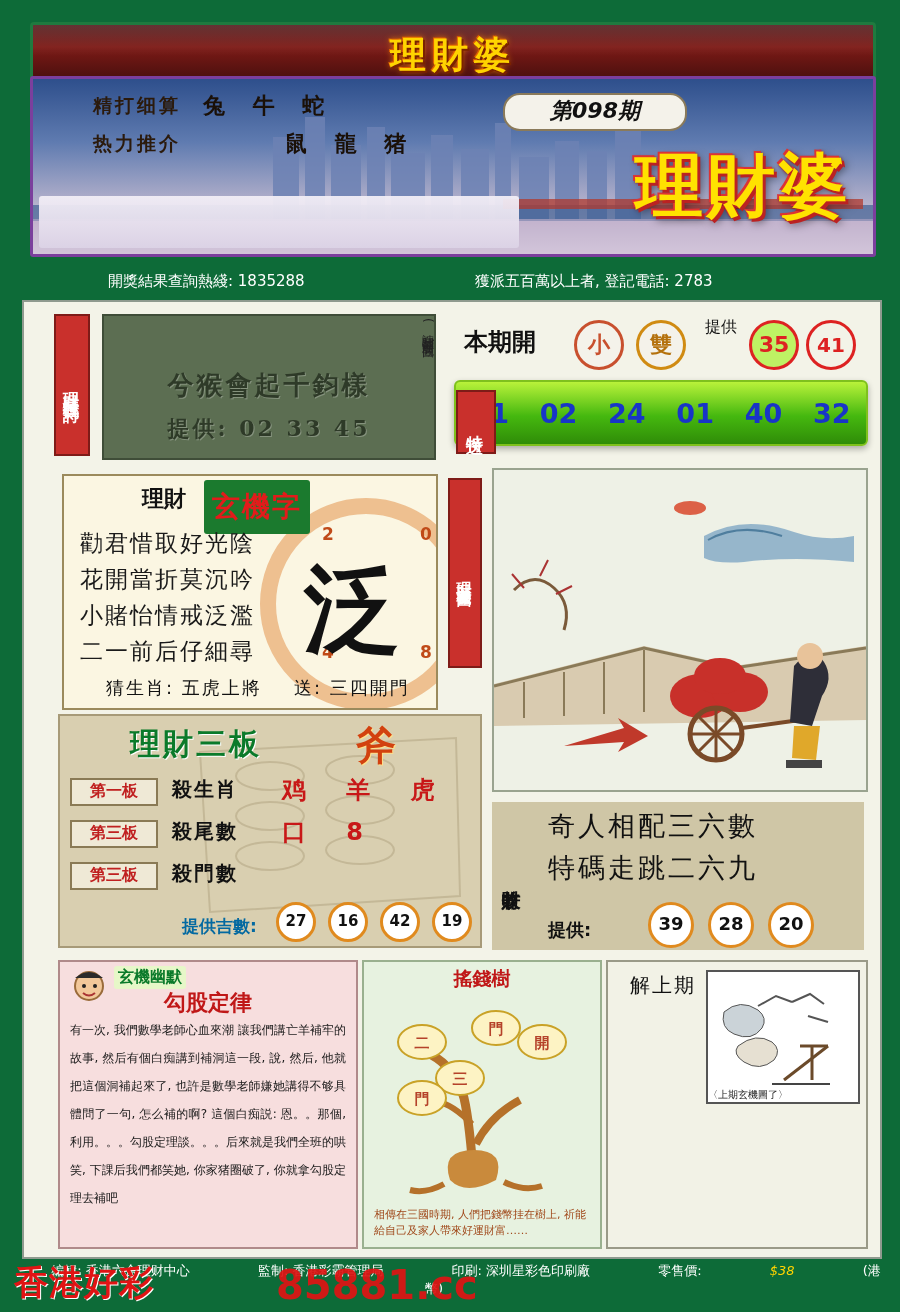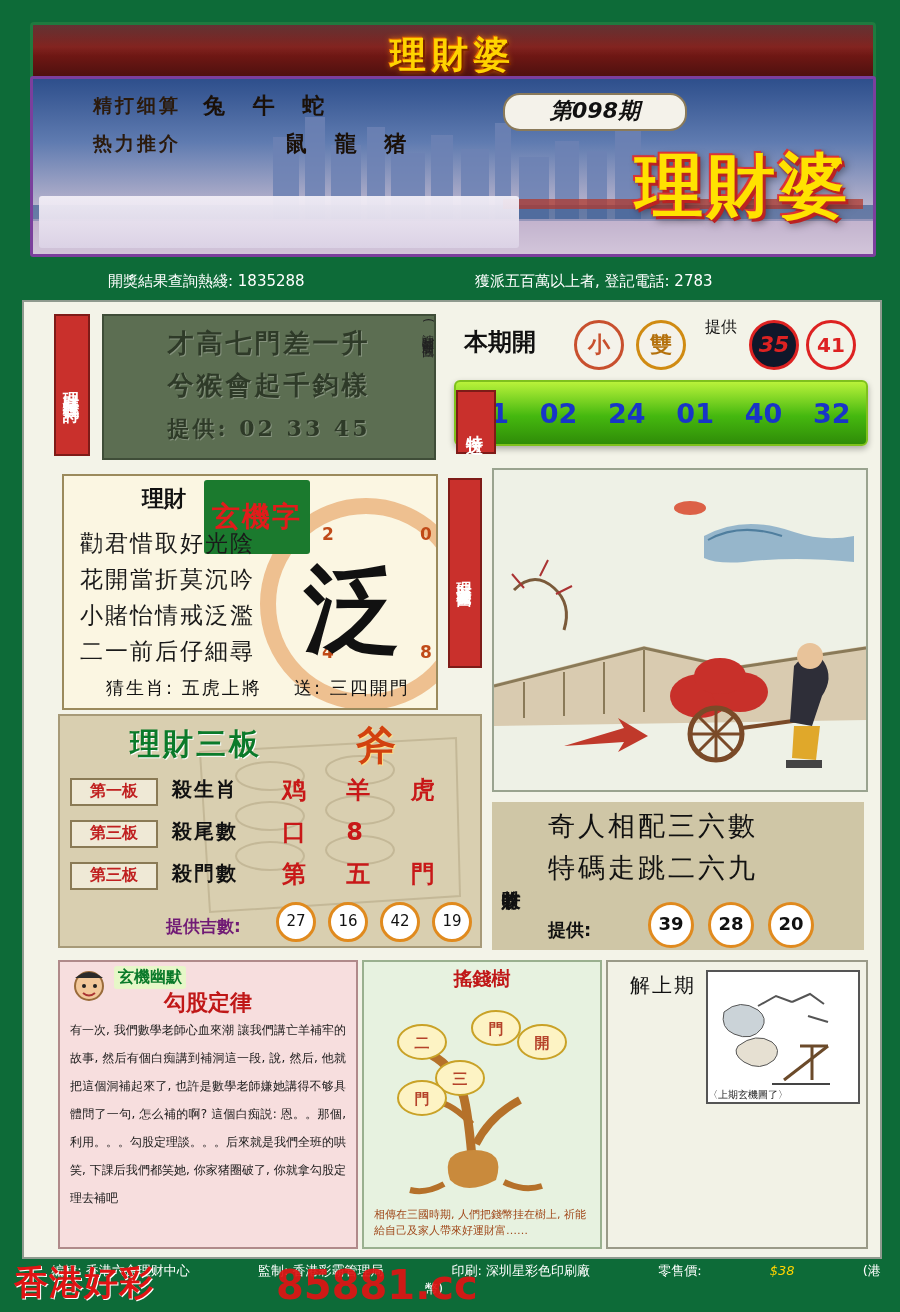--- a/index.html
+++ b/index.html
@@ -64,21 +64,21 @@
   .sidenote{position:absolute;left:392px;top:16px;width:20px;height:130px;color:#222;
     font-size:12px;writing-mode:vertical-rl;letter-spacing:2px;}
 
   
   .resbox{position:absolute;left:430px;top:10px;width:410px;height:62px;}
   .resbox .lbl{position:absolute;left:10px;top:14px;font-size:24px;font-weight:bold;color:#111;}
   .ball{position:absolute;top:8px;width:44px;height:44px;border-radius:50%;
     text-align:center;line-height:44px;font-size:22px;font-weight:bold;}
   .ball.b1{left:120px;background:#f4f2ea;border:3px solid #c8502e;color:#c8502e;}
   .ball.b2{left:182px;background:#f4f2ea;border:3px solid #d08b12;color:#b4710c;}
-  .ball.b4{left:295px;background:#0f172a;border:3px solid #d22;color:#d22;font-style:italic;}
+  .ball.b4{left:295px;background:#bef264;border:3px solid #d22;color:#d22;}
   .ball.b5{left:352px;background:transparent;border:3px solid #d22;color:#d22;font-size:20px;}
   .resbox .tg{position:absolute;left:250px;top:6px;font-size:16px;color:#111;line-height:17px;text-align:center;width:34px;}
 
   
   .spec{position:absolute;left:430px;top:78px;width:410px;height:62px;
     background:linear-gradient(180deg,#b9f23a,#45b80f 55%,#2f8c08);
     border:2px solid #7fc11d;border-radius:6px;box-shadow:0 3px 6px rgba(0,0,0,.3);}
   .spec .nums{position:absolute;left:0;top:0;width:100%;height:100%;
     display:flex;align-items:center;justify-content:space-around;
     font-size:27px;font-weight:bold;color:#1835c8;font-family:"DejaVu Sans",sans-serif;}
@@ -86,21 +86,21 @@
     background:#c9302c;border:2px solid #7e1b18;color:#fff;font-size:17px;font-weight:bold;
     writing-mode:vertical-rl;text-align:center;line-height:38px;letter-spacing:3px;z-index:5;box-sizing:border-box;padding-top:4px;}
 
   
   .xuanji{position:absolute;left:38px;top:172px;width:372px;height:232px;
     background:#fbf6e2;border:2px solid #9b8a5c;overflow:hidden;}
   .xuanji .yin{position:absolute;left:196px;top:22px;width:180px;height:180px;border-radius:50%;
     border:16px solid rgba(226,138,62,.5);}
   .xuanji .t1{position:absolute;left:78px;top:8px;font-size:22px;font-weight:bold;color:#111;}
   .xuanji .t2{position:absolute;left:140px;top:4px;font-size:28px;font-weight:bold;color:#e21b1b;
-    background:#1b7a2e;padding:18px 8px;border-radius:3px;letter-spacing:2px;}
+    background:#1b7a2e;padding:8px 8px;border-radius:3px;letter-spacing:2px;}
   .xuanji .bigchar{position:absolute;left:240px;top:70px;font-size:96px;font-weight:bold;
     color:#111;font-family:"DejaVu Serif","Liberation Serif",serif;}
   .xuanji .ln{position:absolute;left:16px;font-size:23px;color:#1a1a1a;letter-spacing:2px;
     font-family:"DejaVu Serif","Liberation Serif",serif;}
   .xuanji .cn{position:absolute;font-size:17px;color:#c04a18;font-weight:bold;}
   .xuanji .foot{position:absolute;left:42px;bottom:8px;font-size:18px;color:#111;letter-spacing:2px;}
   .xuanji .foot2{position:absolute;left:230px;bottom:8px;font-size:18px;color:#111;letter-spacing:2px;}
 
   .xtab{position:absolute;left:424px;top:176px;width:34px;height:190px;
     background:#c9302c;border:2px solid #7e1b18;color:#fff;font-size:15px;font-weight:bold;
@@ -115,23 +115,23 @@
   .sanban{position:absolute;left:34px;top:412px;width:420px;height:230px;
     background:#d9cfb0;border:2px solid #a79a78;overflow:hidden;}
   .sanban .title{position:absolute;left:70px;top:8px;font-size:30px;font-weight:bold;color:#0b7a2a;
     letter-spacing:3px;text-shadow:1px 1px 0 #fff;}
   .sanban .axe{position:absolute;left:296px;top:2px;font-size:40px;font-weight:bold;color:#d2410f;
     text-shadow:1px 1px 0 #ffe08a;}
   .rowlbl{position:absolute;left:10px;width:84px;height:24px;background:#efe9d6;border:2px solid #8a7a55;
     text-align:center;line-height:22px;font-size:16px;font-weight:bold;color:#c02020;}
   .rowk{position:absolute;left:112px;font-size:20px;font-weight:bold;color:#111;letter-spacing:2px;}
   .rowv{position:absolute;left:222px;font-size:24px;font-weight:bold;color:#c81818;letter-spacing:16px;}
-  .sanban .jishu{position:absolute;left:106px;bottom:8px;font-size:17px;color:#701a75;font-weight:bold;}
+  .sanban .jishu{position:absolute;left:122px;bottom:8px;font-size:17px;color:#0369a1;font-weight:bold;}
   .jball{position:absolute;bottom:4px;width:34px;height:34px;border-radius:50%;
-    background:#fff;border:3px solid #e08a1e;color:#111;font-size:15px;font-weight:normal;
+    background:#fff;border:3px solid #e08a1e;color:#111;font-size:15px;font-weight:bold;
     text-align:center;line-height:32px;}
 
   
   .verse{position:absolute;left:468px;top:500px;width:372px;height:148px;
     background:#cfc6a6;border:0;}
   .verse .vtab2{position:absolute;left:4px;top:4px;width:34px;height:140px;color:#111;
     font-size:19px;font-weight:bold;writing-mode:vertical-rl;text-align:center;line-height:36px;}
   .verse .l1{position:absolute;left:56px;top:6px;font-size:27px;color:#111;letter-spacing:3px;
     font-family:"DejaVu Serif","Liberation Serif",serif;}
   .verse .l2{position:absolute;left:56px;top:48px;font-size:27px;color:#111;letter-spacing:3px;
@@ -219,21 +219,20 @@
 
   <div class="hotline">
     <div class="h1">開獎結果查詢熱綫:  1835288</div>
     <div class="h2">獲派五百萬以上者,  登記電話:  2783</div>
   </div>
 
   <div class="panel">
 
     <div class="vtab">理財特碼詩</div>
     <div class="poembox">
-      <div class="pl" style="top:10px">才高七門差一升</div>
       <div class="pl" style="top:52px">兮猴會起千鈞樣</div>
       <div class="pl" style="top:98px;font-size:22px">提供:  02  33  45</div>
     </div>
     <div class="sidenote">(請刮開浮層觀圖)</div>
 
     <div class="resbox">
       <div class="lbl">本期開</div>
       <div class="ball b1">小</div>
       <div class="ball b2">雙</div>
       <div class="tg">提供</div>
@@ -328,21 +327,20 @@
       <div class="rowlbl" style="top:62px">第一板</div>
       <div class="rowk" style="top:60px">殺生肖</div>
       <div class="rowv" style="top:58px">鸡 羊 虎</div>
 
       <div class="rowlbl" style="top:104px">第三板</div>
       <div class="rowk" style="top:102px">殺尾數</div>
       <div class="rowv" style="top:100px">口 8</div>
 
       <div class="rowlbl" style="top:146px">第三板</div>
       <div class="rowk" style="top:144px">殺門數</div>
-      <div class="rowv" style="top:142px">第 五 門</div>
 
       <div class="jishu">提供吉數:</div>
       <div class="jball" style="left:216px">27</div>
       <div class="jball" style="left:268px">16</div>
       <div class="jball" style="left:320px">42</div>
       <div class="jball" style="left:372px">19</div>
     </div>
 
     <div class="verse">
       <div class="vtab2">財兼收</div>

